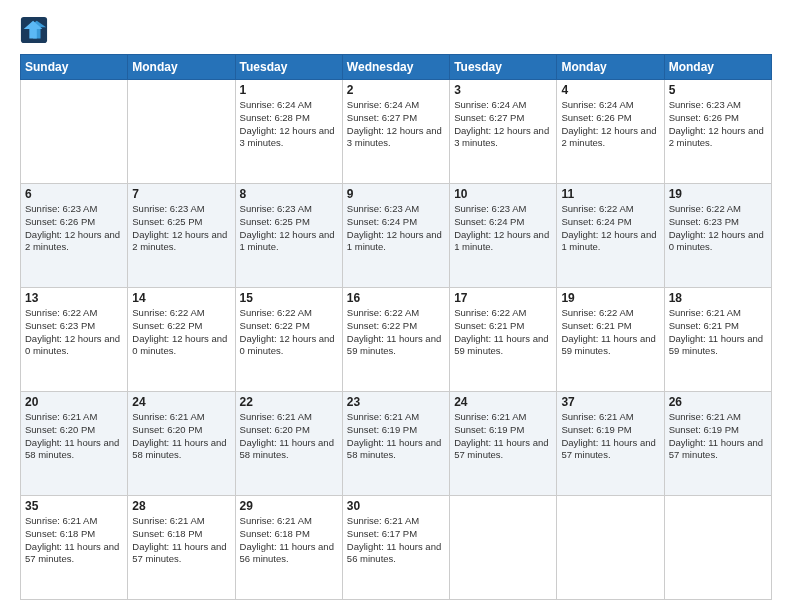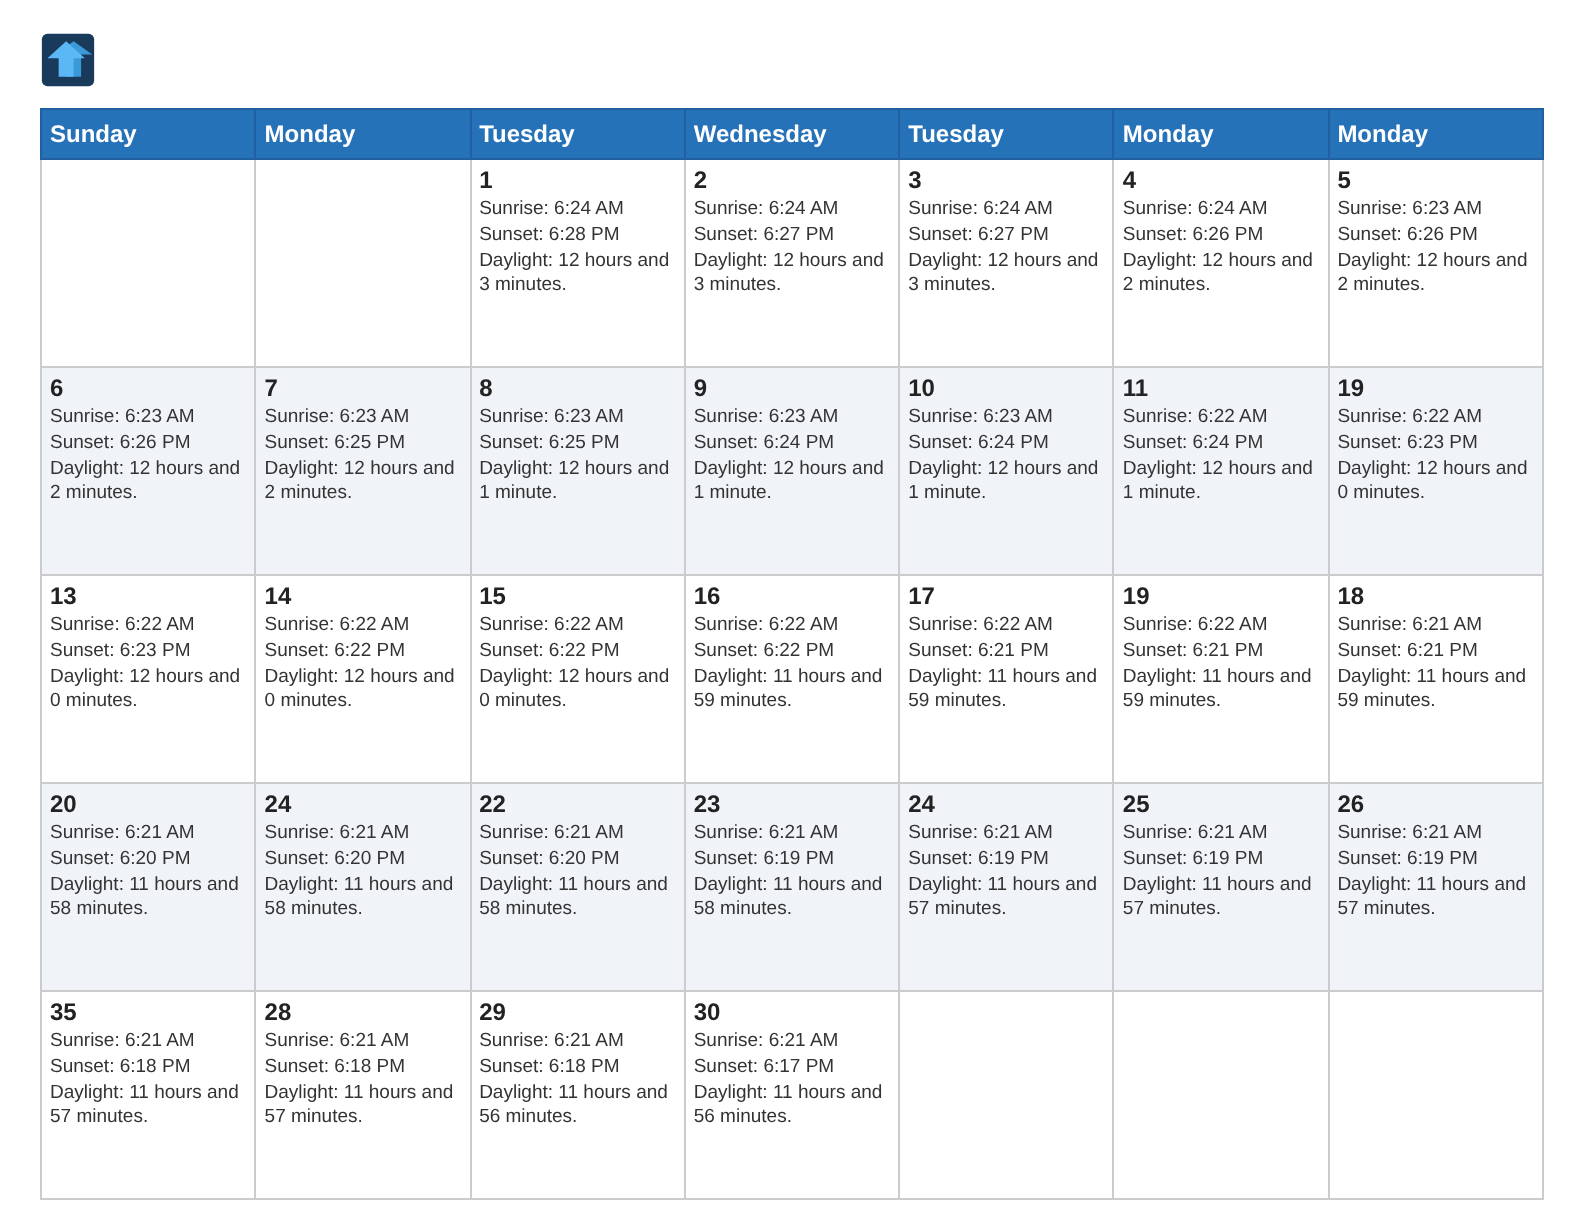--- a/index.html
+++ b/index.html
@@ -282,21 +282,21 @@
 Sunset: 6:19 PM
 Daylight: 11 hours and 58 minutes.</div>
           </td>
           <td>
             <span class="day-num">24</span>
             <div class="day-detail" style="white-space: pre-line;">Sunrise: 6:21 AM
 Sunset: 6:19 PM
 Daylight: 11 hours and 57 minutes.</div>
           </td>
           <td>
-            <span class="day-num">25</span>
+            <span class="day-num">37</span>
             <div class="day-detail" style="white-space: pre-line;">Sunrise: 6:21 AM
 Sunset: 6:19 PM
 Daylight: 11 hours and 57 minutes.</div>
           </td>
           <td>
             <span class="day-num">26</span>
             <div class="day-detail" style="white-space: pre-line;">Sunrise: 6:21 AM
 Sunset: 6:19 PM
 Daylight: 11 hours and 57 minutes.</div>
           </td>

